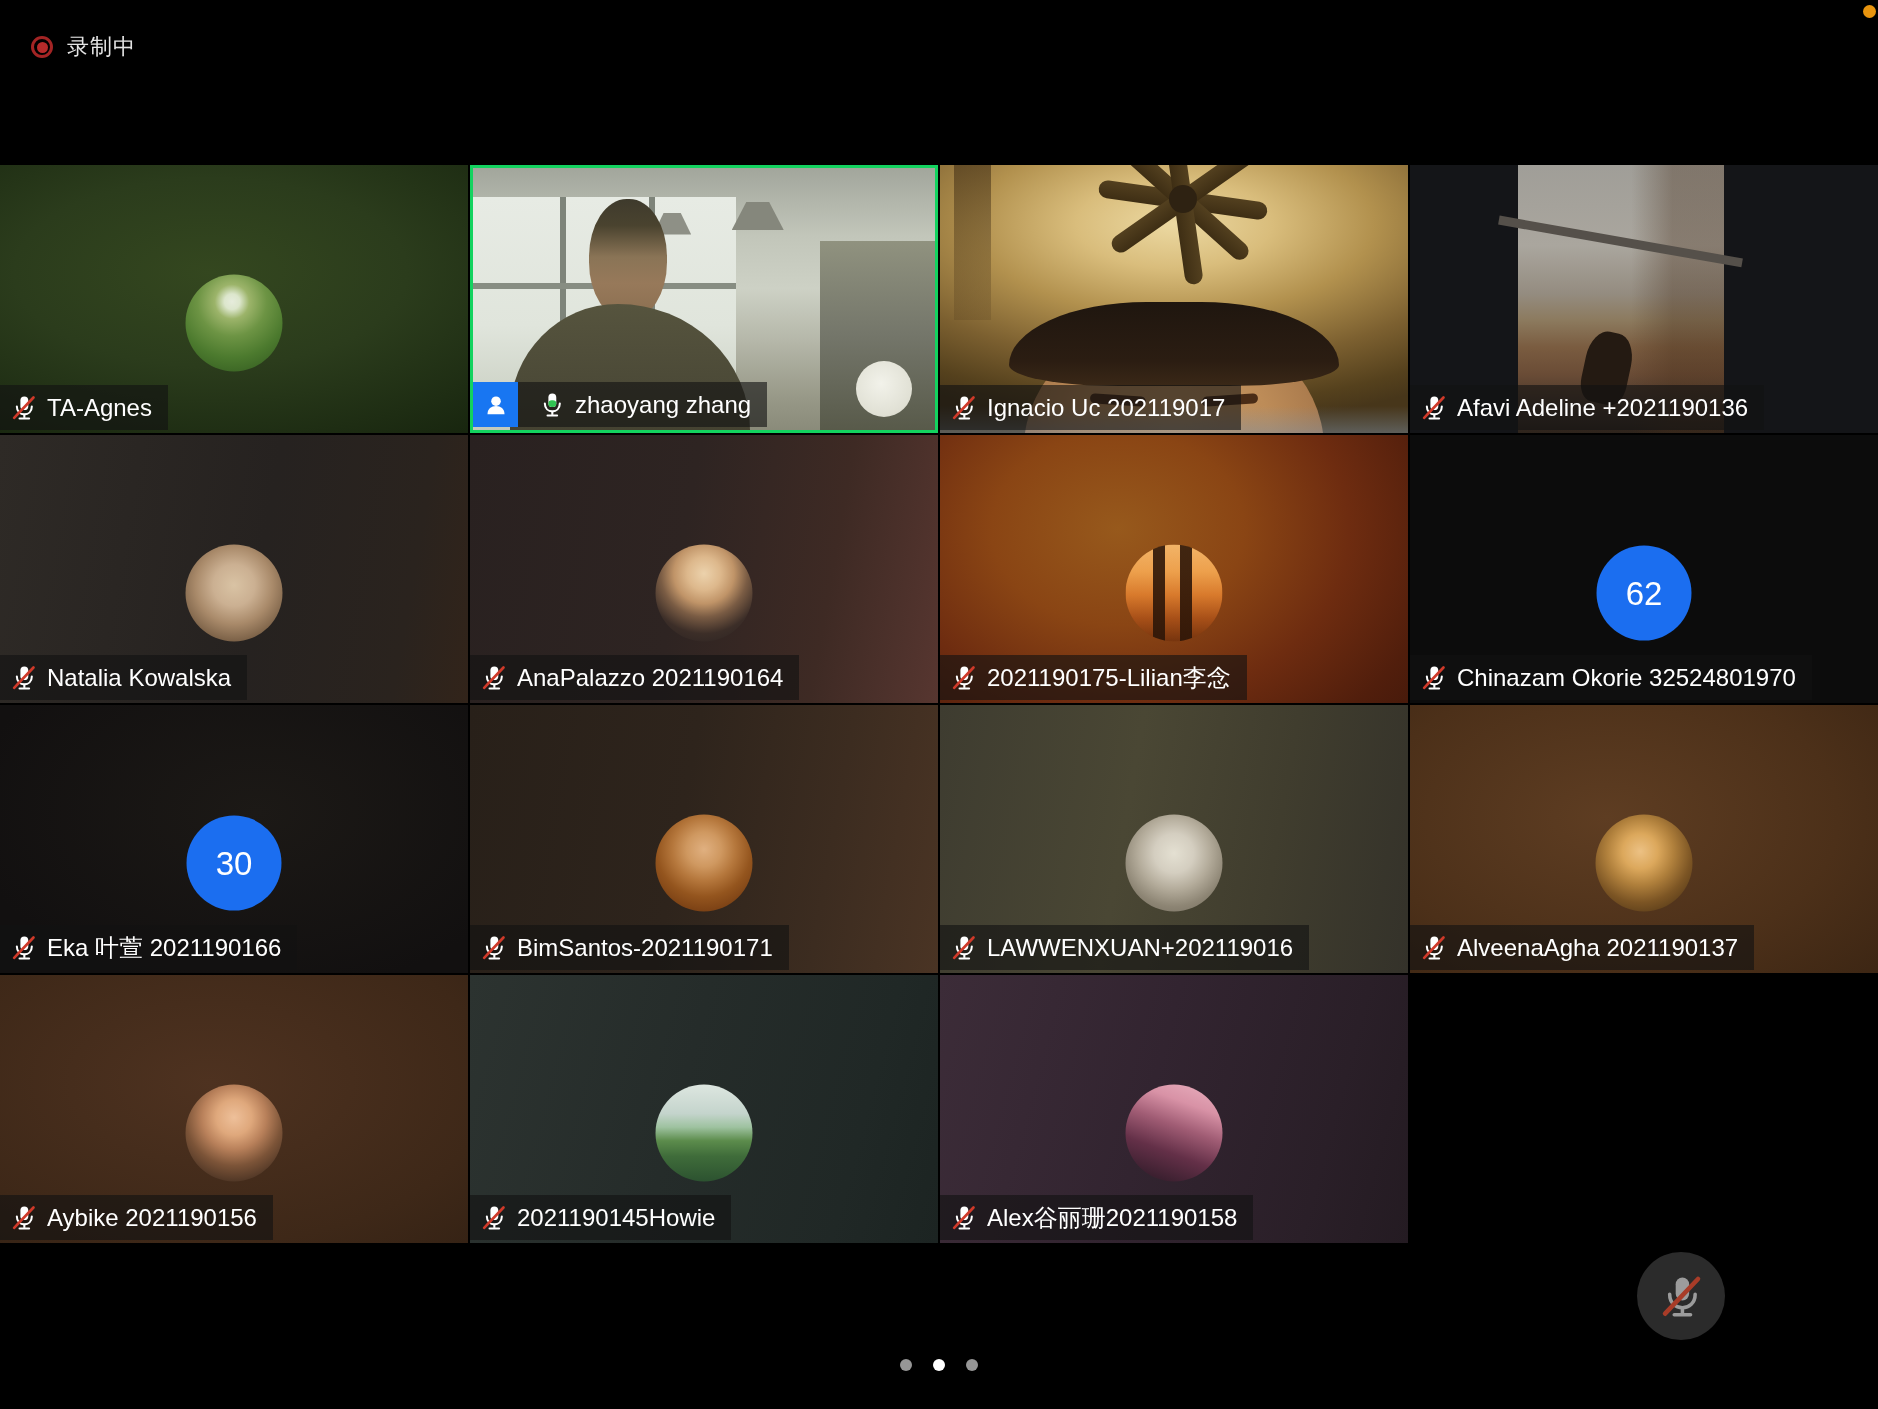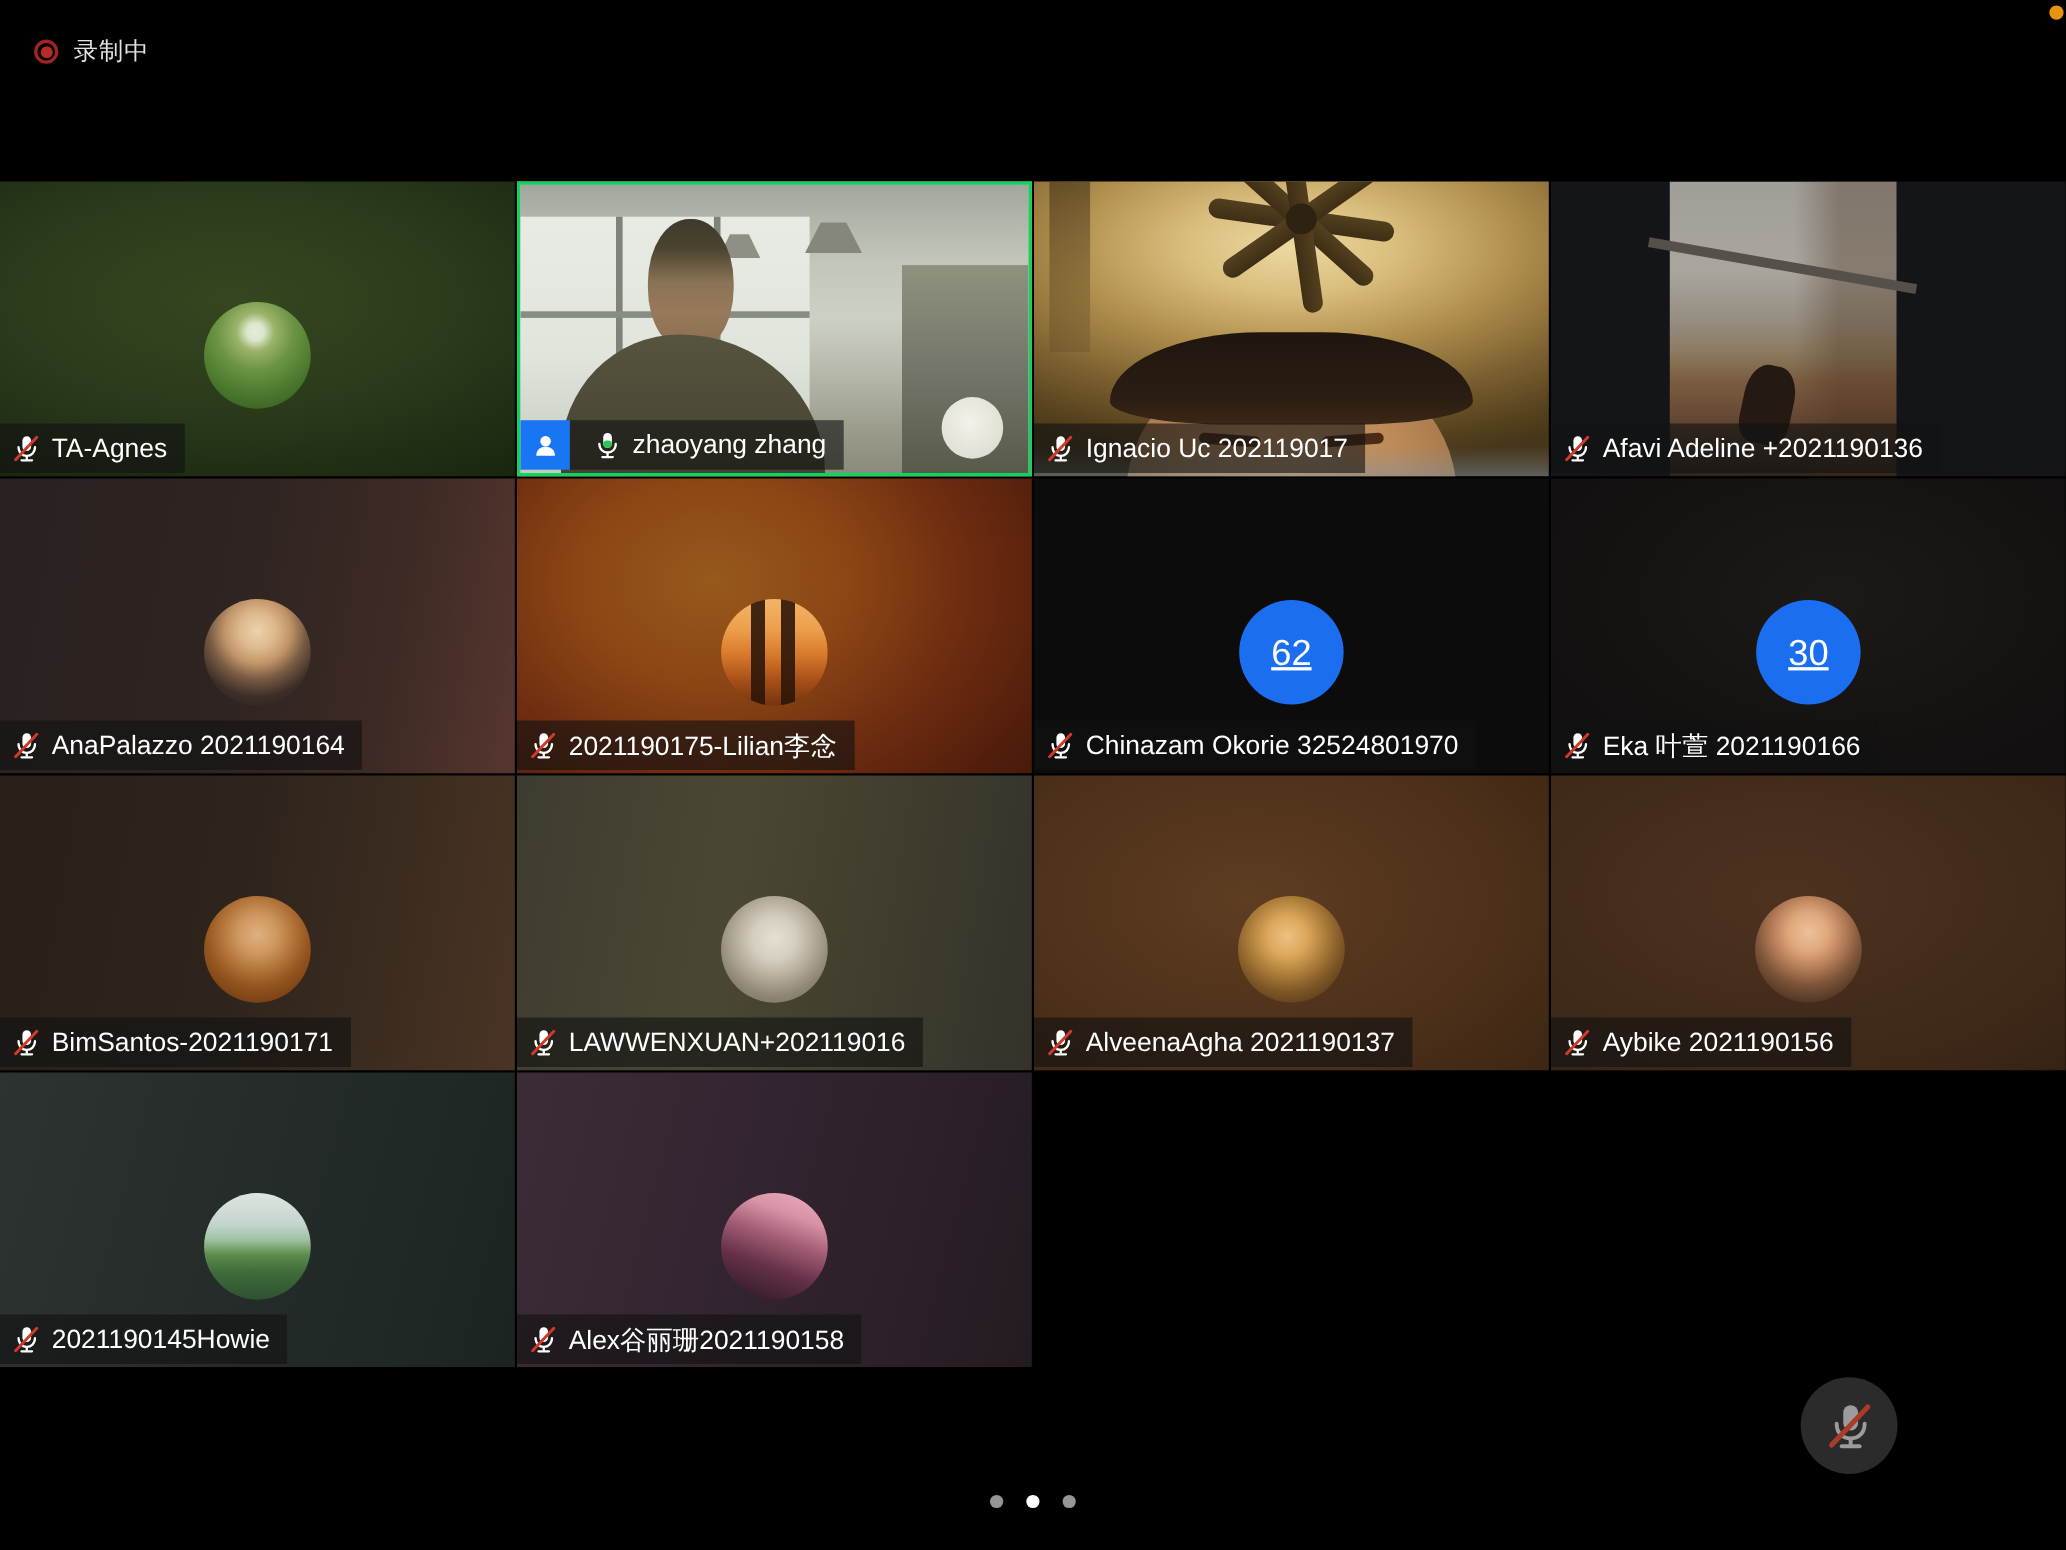--- a/index.html
+++ b/index.html
@@ -34,21 +34,21 @@
            display:flex; align-items:center; justify-content:center; }
   .badge.blue { background:#1876f2; }
   .badge.orange { background:#ef7d1e; }
   .badge svg { width:24px; height:24px; }
 
   
   .avatar { position:absolute; left:50%; top:59%; transform:translate(-50%,-50%);
             width:97px; height:97px; border-radius:50%; z-index:2; }
   .num-circle { position:absolute; left:50%; top:59%; transform:translate(-50%,-50%);
             width:95px; height:95px; border-radius:50%; background:#1b6ef0; color:#fff;
-            font-size:33px; display:flex; align-items:center; justify-content:center; z-index:2;text-decoration:underline; }
+            font-size:33px; display:flex; align-items:center; justify-content:center; z-index:2; }
 
   
   .t1 { background:radial-gradient(ellipse 120% 100% at 45% 40%, #34471f 0%, #2b3c1c 35%, #18260f 75%, #0e1a08 100%); }
   .t2 { border:3px solid #13d35f; box-sizing:border-box; background:#b8bcae; }
   .t3 { background:radial-gradient(ellipse 95% 75% at 50% 22%, #ecd9a2 0%, #d9bd7c 22%, #b2914e 45%, #7c6030 70%, #55411d 90%, #47361a 100%); }
   .t4 { background:#141518; }
   .t5 { background:linear-gradient(105deg, #4a423a 0%, #3a332c 35%, #2c2620 70%, #262019 100%); }
   .t6 { background:linear-gradient(100deg, #2e2a26 0%, #262220 55%, #2a231e 85%, #32241a 100%); }
   .t7 { background:linear-gradient(100deg, #292120 0%, #2e2422 45%, #3e2a24 75%, #573630 100%); }
   .t8 { background:radial-gradient(ellipse 90% 120% at 38% 35%, #97591c 0%, #8a4514 30%, #6e2c10 55%, #511e0c 78%, #3c160a 100%); }
@@ -247,20 +247,29 @@
     <div class="af-strip"></div>
     <div class="label">
       <svg class="mic" viewBox="0 0 26 26">
           <use href="#g-mic-muted"></use>
         </svg>
       <span class="pname">Afavi Adeline +2021190136</span>
     </div>
   </div>
 
 
+  <div class="tile t6">
+    <div class="avatar a6"></div>
+    <div class="label">
+      <svg class="mic" viewBox="0 0 26 26">
+          <use href="#g-mic-muted"></use>
+        </svg>
+      <span class="pname">Natalia Kowalska</span>
+    </div>
+  </div>
 
   <div class="tile t7">
     <div class="avatar a7"></div>
     <div class="label">
       <svg class="mic" viewBox="0 0 26 26">
           <use href="#g-mic-muted"></use>
         </svg>
       <span class="pname">AnaPalazzo 2021190164</span>
     </div>
   </div>

